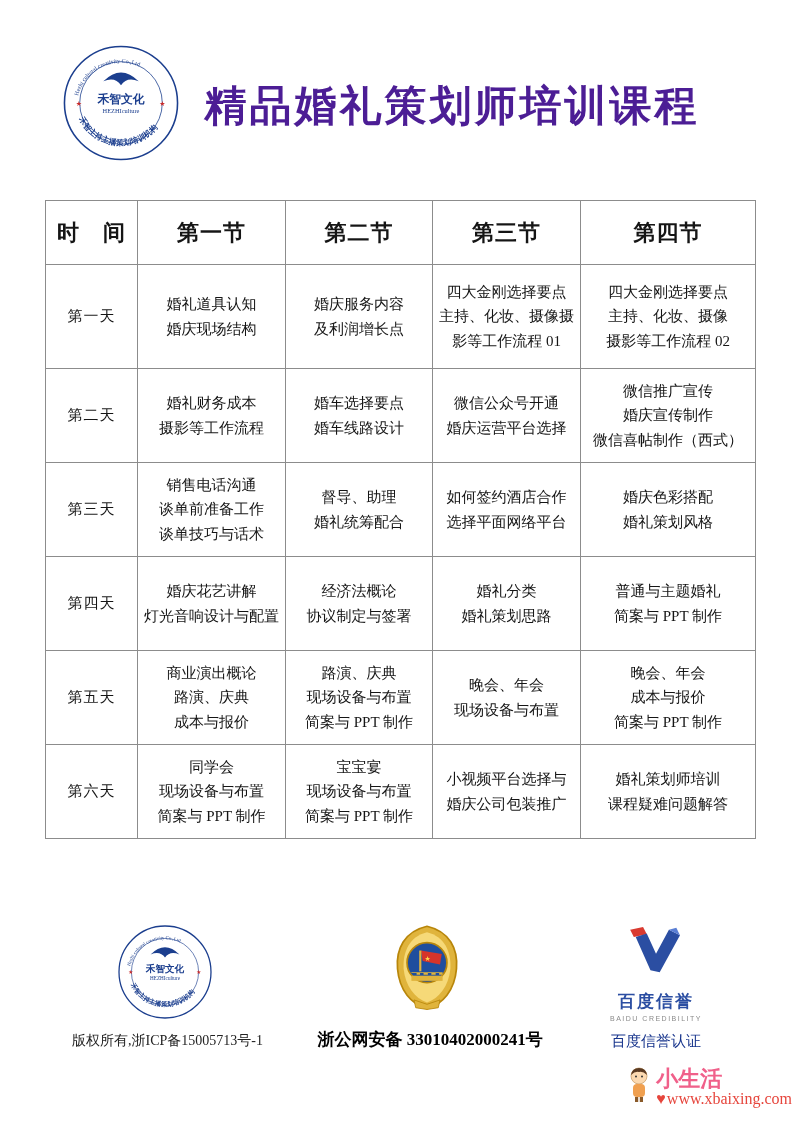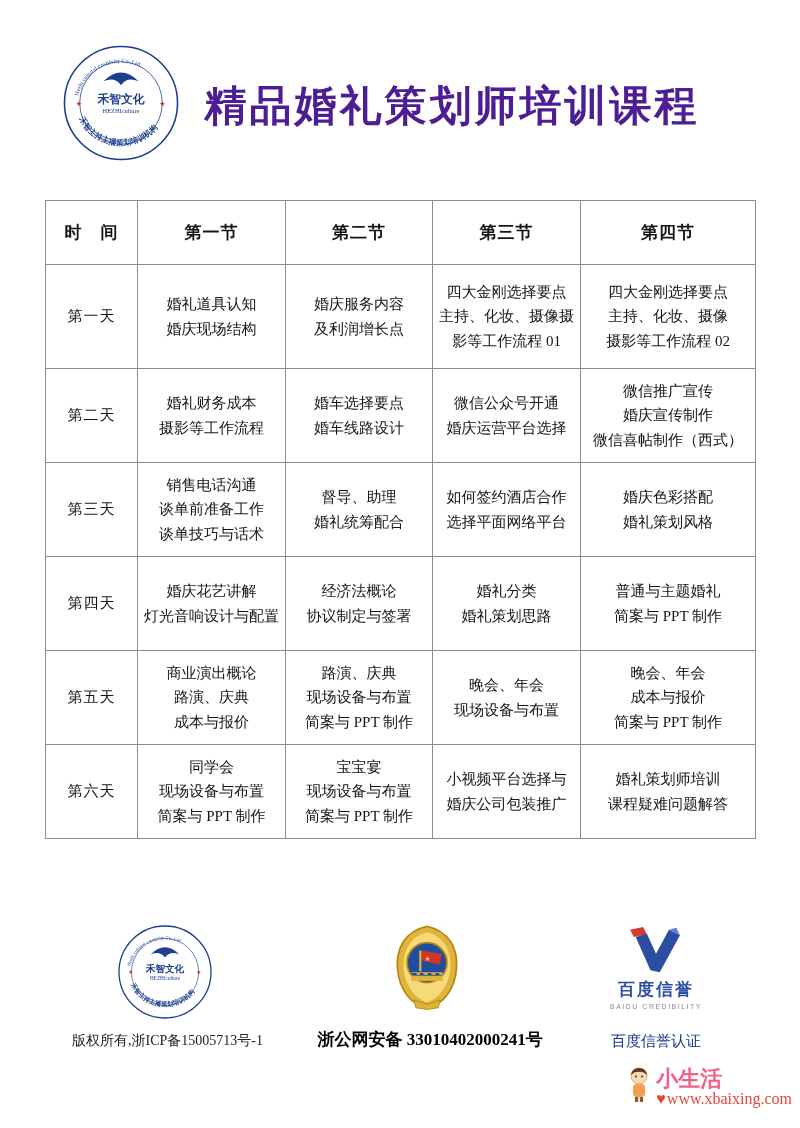--- a/index.html
+++ b/index.html
@@ -10,34 +10,34 @@
   
   .logo-header { position:absolute; left:62px; top:44px; width:118px; height:118px; }
   .page-title { position:absolute; left:178px; top:78px; width:548px; text-align:center;
                 font-size:42px; font-weight:bold; letter-spacing:3px; color:#4c1d95; white-space:nowrap; }
 
   
   .course-table { position:absolute; left:45px; top:200px; width:710px;
                   border-collapse:collapse; table-layout:fixed; }
   .course-table th, .course-table td { border:1px solid #8c8c8c; text-align:center;
                   vertical-align:middle; color:#151515; padding:4px 6px; }
-  .course-table th { height:64px; font-size:17px; font-weight:bold; letter-spacing:1px; }
+  .course-table th { height:64px; font-size:22px; font-weight:bold; letter-spacing:1px; }
   .course-table td { font-size:15px; line-height:1.62; }
   .course-table tbody td { height:94px; }
   .course-table tbody tr:first-child td { height:104px; }
   .day-cell { font-size:16px; letter-spacing:1px;margin-top:16px; }
 
   
   .badges { position:absolute; left:0; top:918px; width:800px; height:104px; }
   .logo-footer { position:absolute; left:117px; top:6px; width:96px; height:96px; }
   .police-badge { position:absolute; left:388px; top:2px; width:78px; height:94px; }
   .baidu-block { position:absolute; left:598px; top:8px; width:116px; text-align:center;
                  font-family:"Liberation Sans","DejaVu Sans",sans-serif; }
   .baidu-icon { width:58px; height:48px; margin:0 auto; display:block; }
-  .baidu-name { font-size:17px; font-weight:bold; color:var(--baidu-blue,#2b4ea2); margin-top:4px; letter-spacing:2px;font-family:Liberation Serif, serif; }
+  .baidu-name { font-size:17px; font-weight:bold; color:var(--baidu-blue,#2b4ea2); margin-top:16px; letter-spacing:2px;font-family:Liberation Serif, serif; }
   .baidu-sub  { font-size:7px; color:#8a8a8a; letter-spacing:1.5px; margin-top:2px; }
 
   
   .copyright   { position:absolute; left:72px;  top:1032px; font-size:14px; color:#232323; }
   .police-filing{ position:absolute; left:300px; top:1028px; width:260px; text-align:center;
                   font-size:17px; font-weight:bold; color:#000; }
   .baidu-caption{ position:absolute; left:598px; top:1032px; width:116px; text-align:center;
                   font-size:15px; color:#17348c; }
 
   

